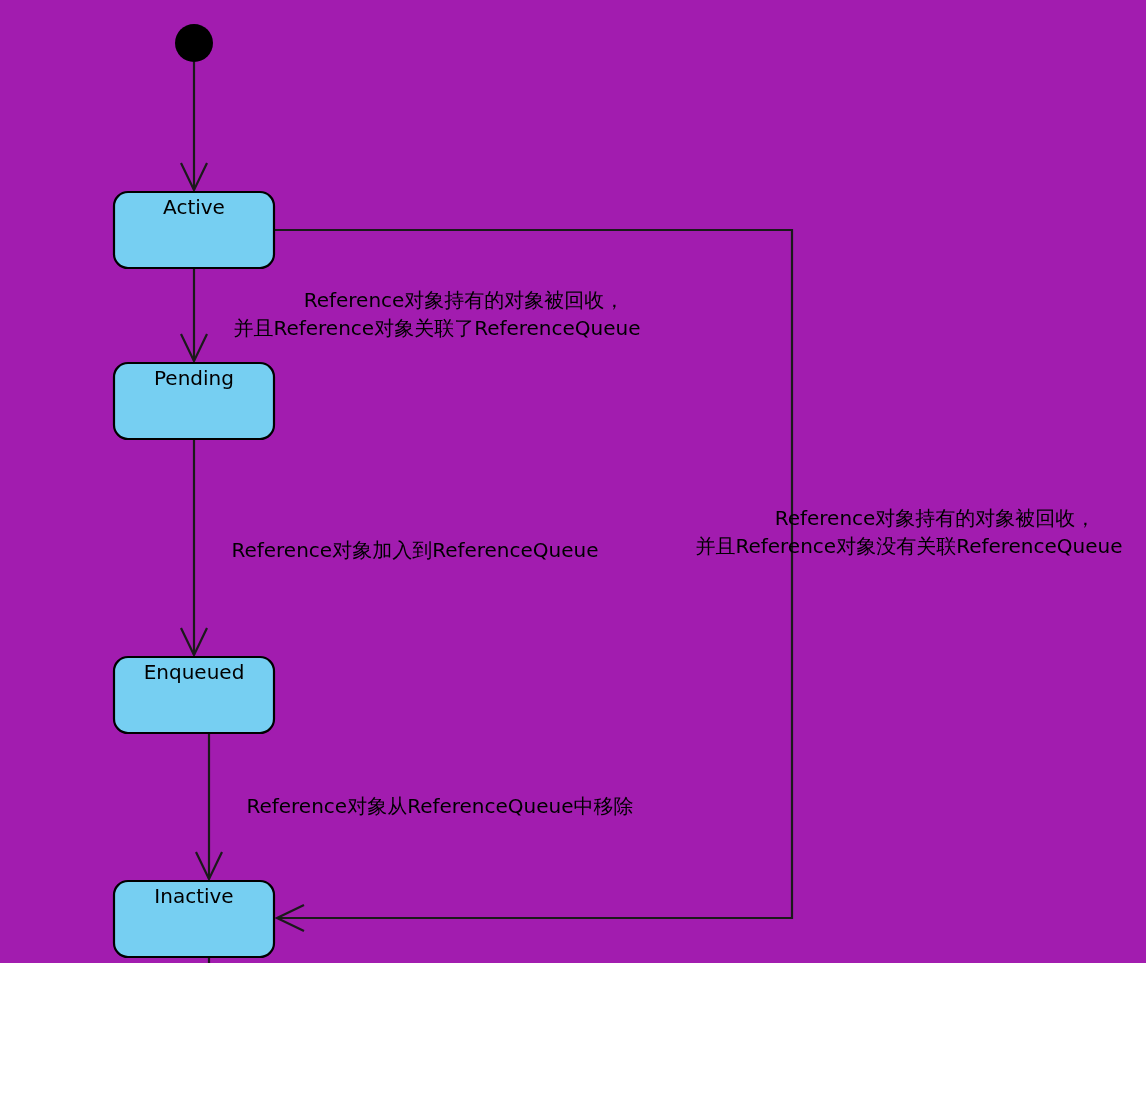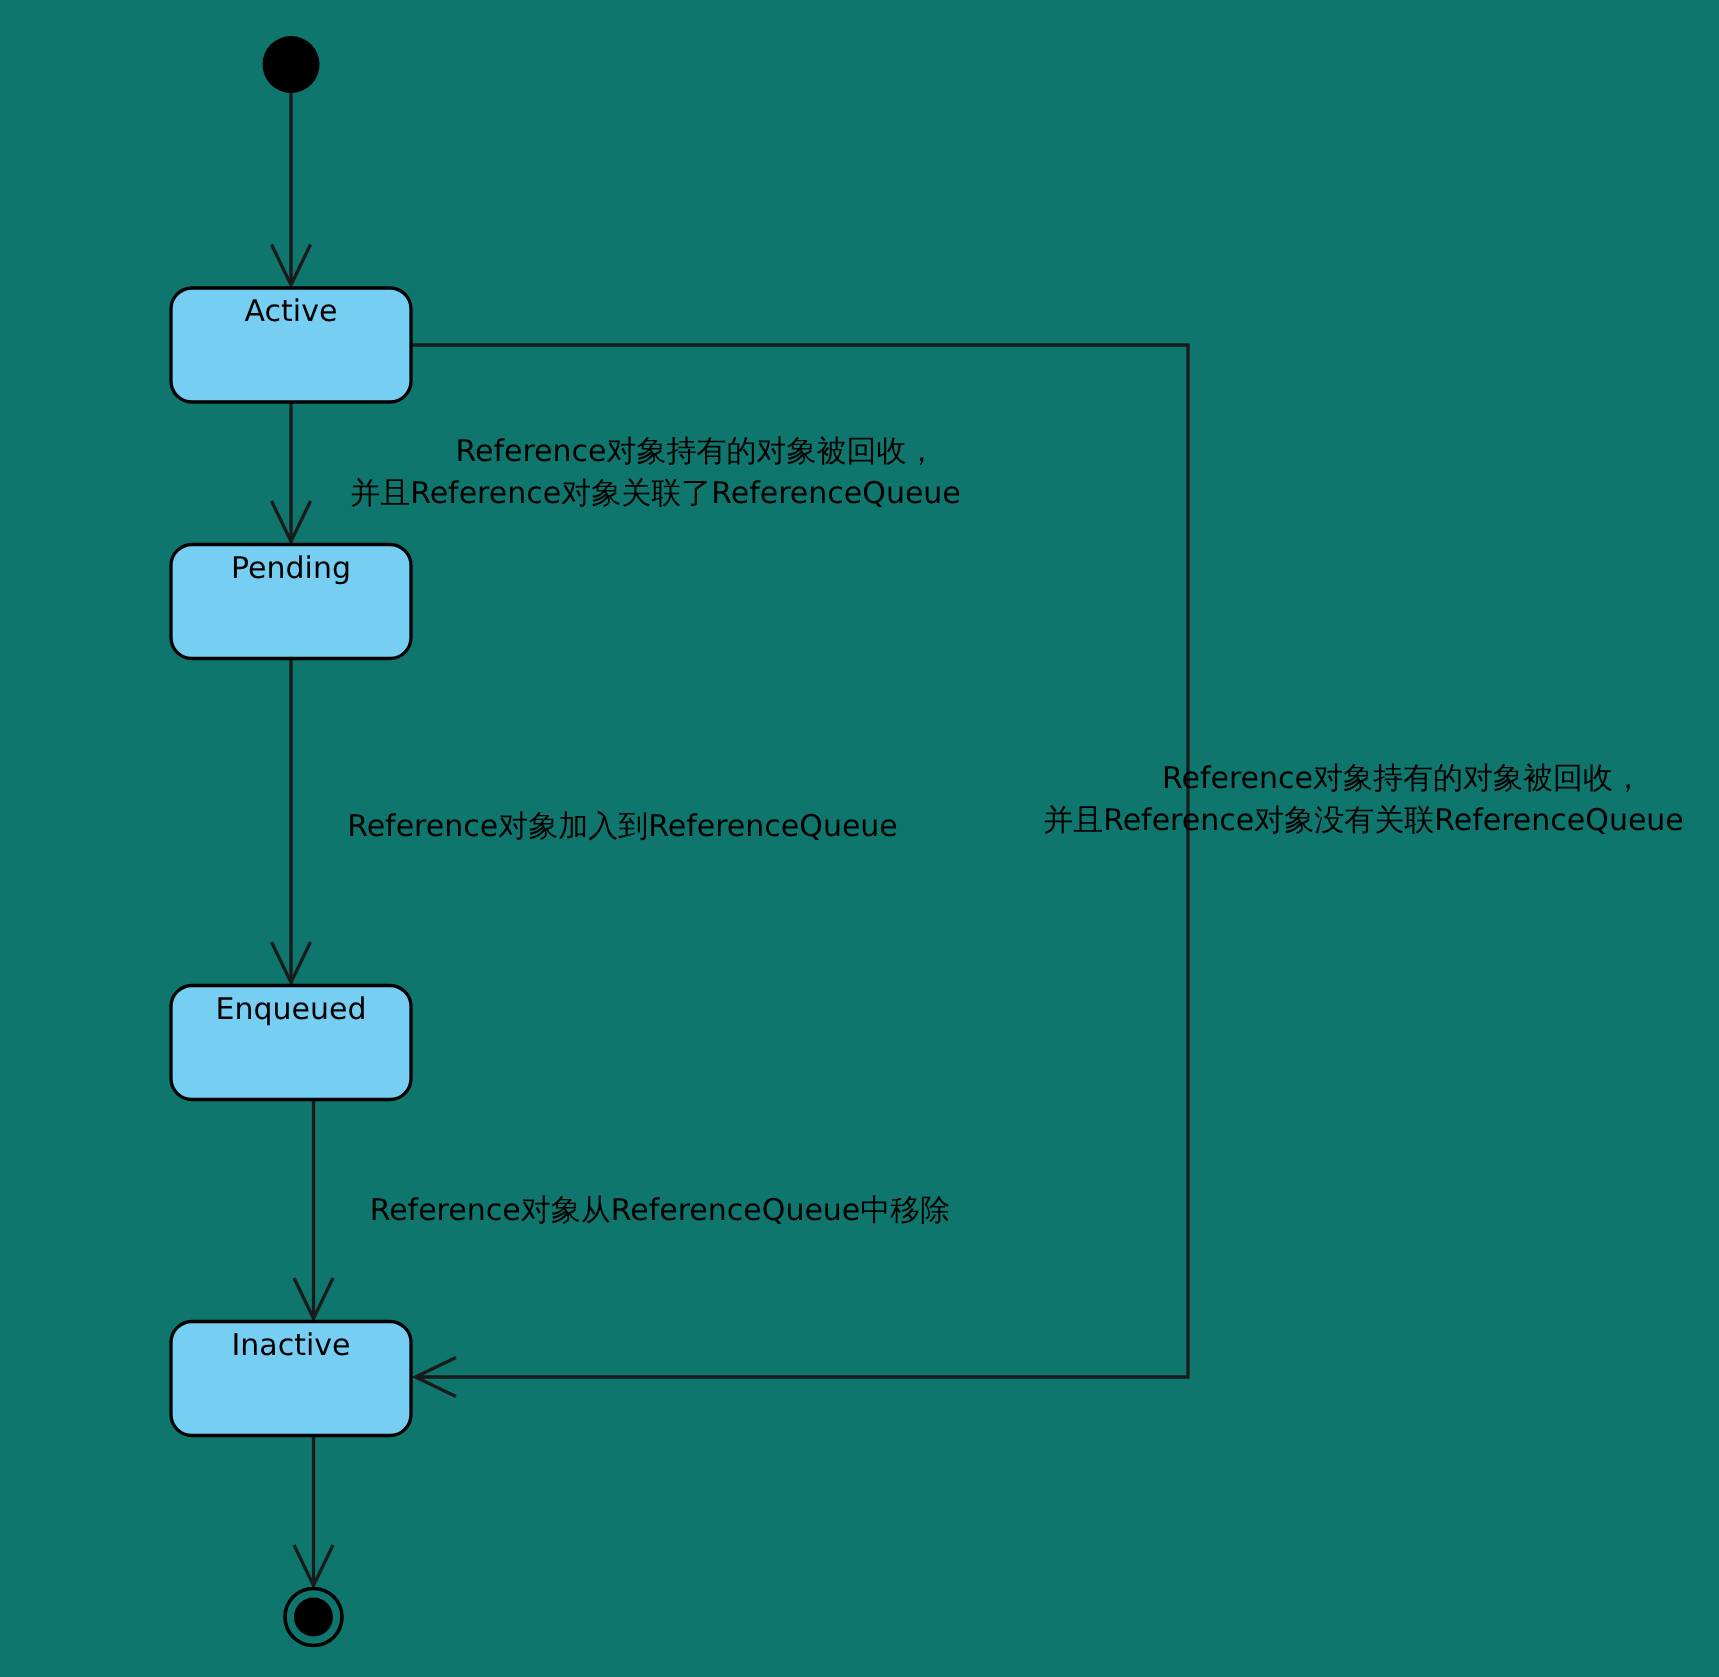--- a/index.html
+++ b/index.html
@@ -7,22 +7,22 @@
     margin: 0;
     padding: 0;
     background: #ffffff;
   }
   body {
     font-family: "DejaVu Sans", "Liberation Sans", sans-serif;
   }
   #canvas {
     position: relative;
     width: 1146px;
-    height: 1118px;
-    background: #0f766e;
+    height: 963px;
+    background: #a21caf;
     overflow: hidden;
   }
   #diagram-svg {
     position: absolute;
     left: 0;
     top: 0;
     width: 1146px;
     height: 1118px;
   }
   .state-box-rect {

